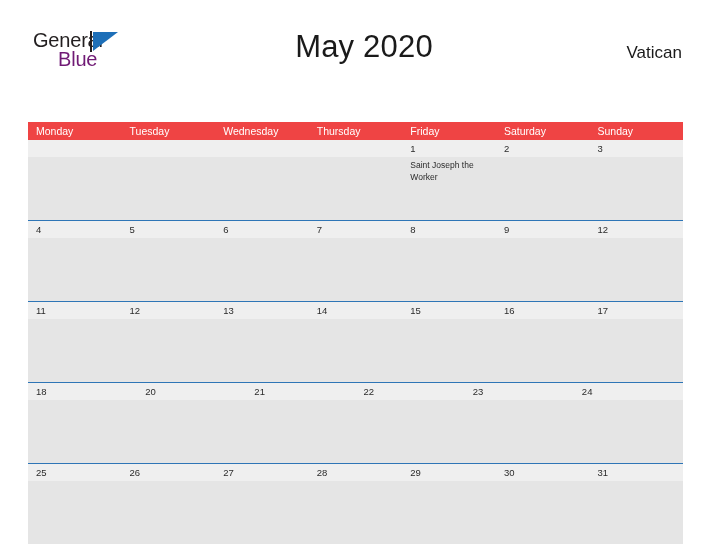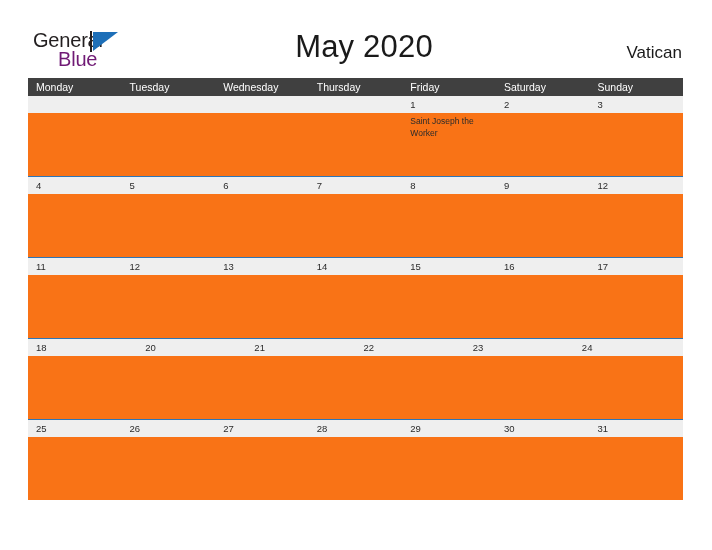--- a/index.html
+++ b/index.html
@@ -110,21 +110,22 @@
     position: absolute;
     left: 28px;
     top: 78px;
     width: 655px;
   }
 
   .weekday-row {
     display: flex;
     width: 655px;
     height: 18px;
-    background: #404040;
+    background: #ef4444;
+    margin-top: 44px;
   }
   .weekday-cell {
     flex: 1 1 0;
     box-sizing: border-box;
     padding-left: 8px;
     font-size: 10.5px;
     line-height: 18px;
     color: #ffffff;
     white-space: nowrap;
     overflow: hidden;
@@ -152,21 +153,21 @@
     font-size: 9.5px;
     line-height: 17px;
     color: #2b2b2b;
     white-space: nowrap;
     overflow: hidden;
   }
 
   .event-band {
     display: flex;
     width: 655px;
-    background: #f97316;
+    background: #e5e5e5;
   }
   .event-cell {
     flex: 1 1 0;
     box-sizing: border-box;
     padding: 3px 6px 0 8px;
     font-size: 8.5px;
     line-height: 11.5px;
     color: #2b2b2b;
     overflow: hidden;
     word-wrap: break-word;

